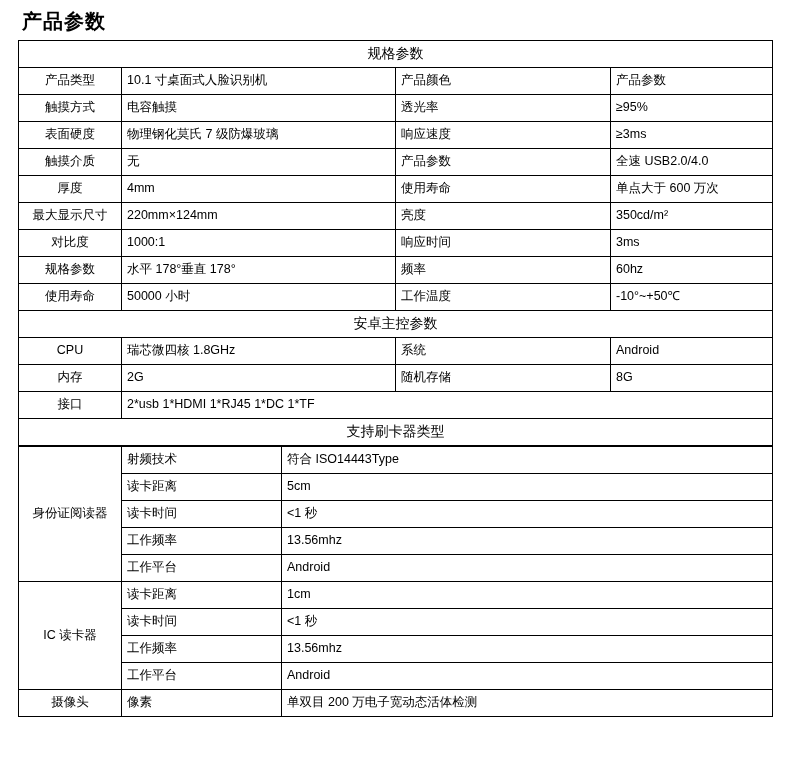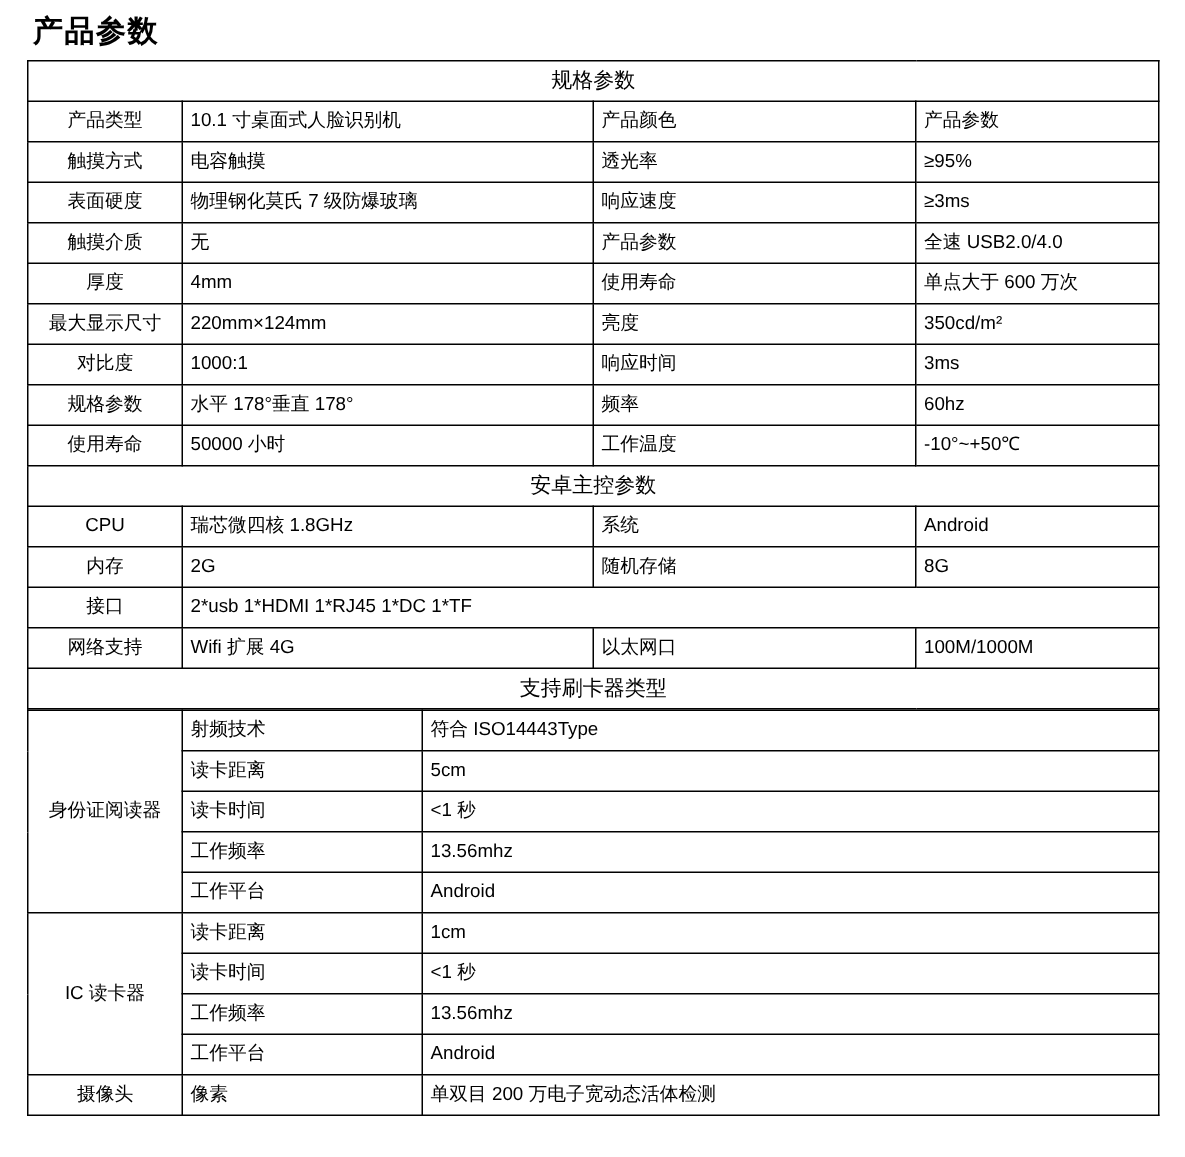--- a/index.html
+++ b/index.html
@@ -154,26 +154,20 @@
       <tr>
         <td class="label">内存</td>
         <td class="value">2G</td>
         <td class="centerlabel">随机存储</td>
         <td class="value">8G</td>
       </tr>
       <tr>
         <td class="label">接口</td>
         <td class="value" colspan="3">2*usb 1*HDMI 1*RJ45 1*DC 1*TF</td>
       </tr>
-      <tr>
-        <td class="label">网络支持</td>
-        <td class="value">Wifi 扩展 4G</td>
-        <td class="centerlabel">以太网口</td>
-        <td class="value">100M/1000M</td>
-      </tr>
 
       <tr>
         <td class="section" colspan="4">支持刷卡器类型</td>
       </tr>
     </tbody>
   </table>
 
   <table class="spec">
     <colgroup>
       <col class="sub-a">

